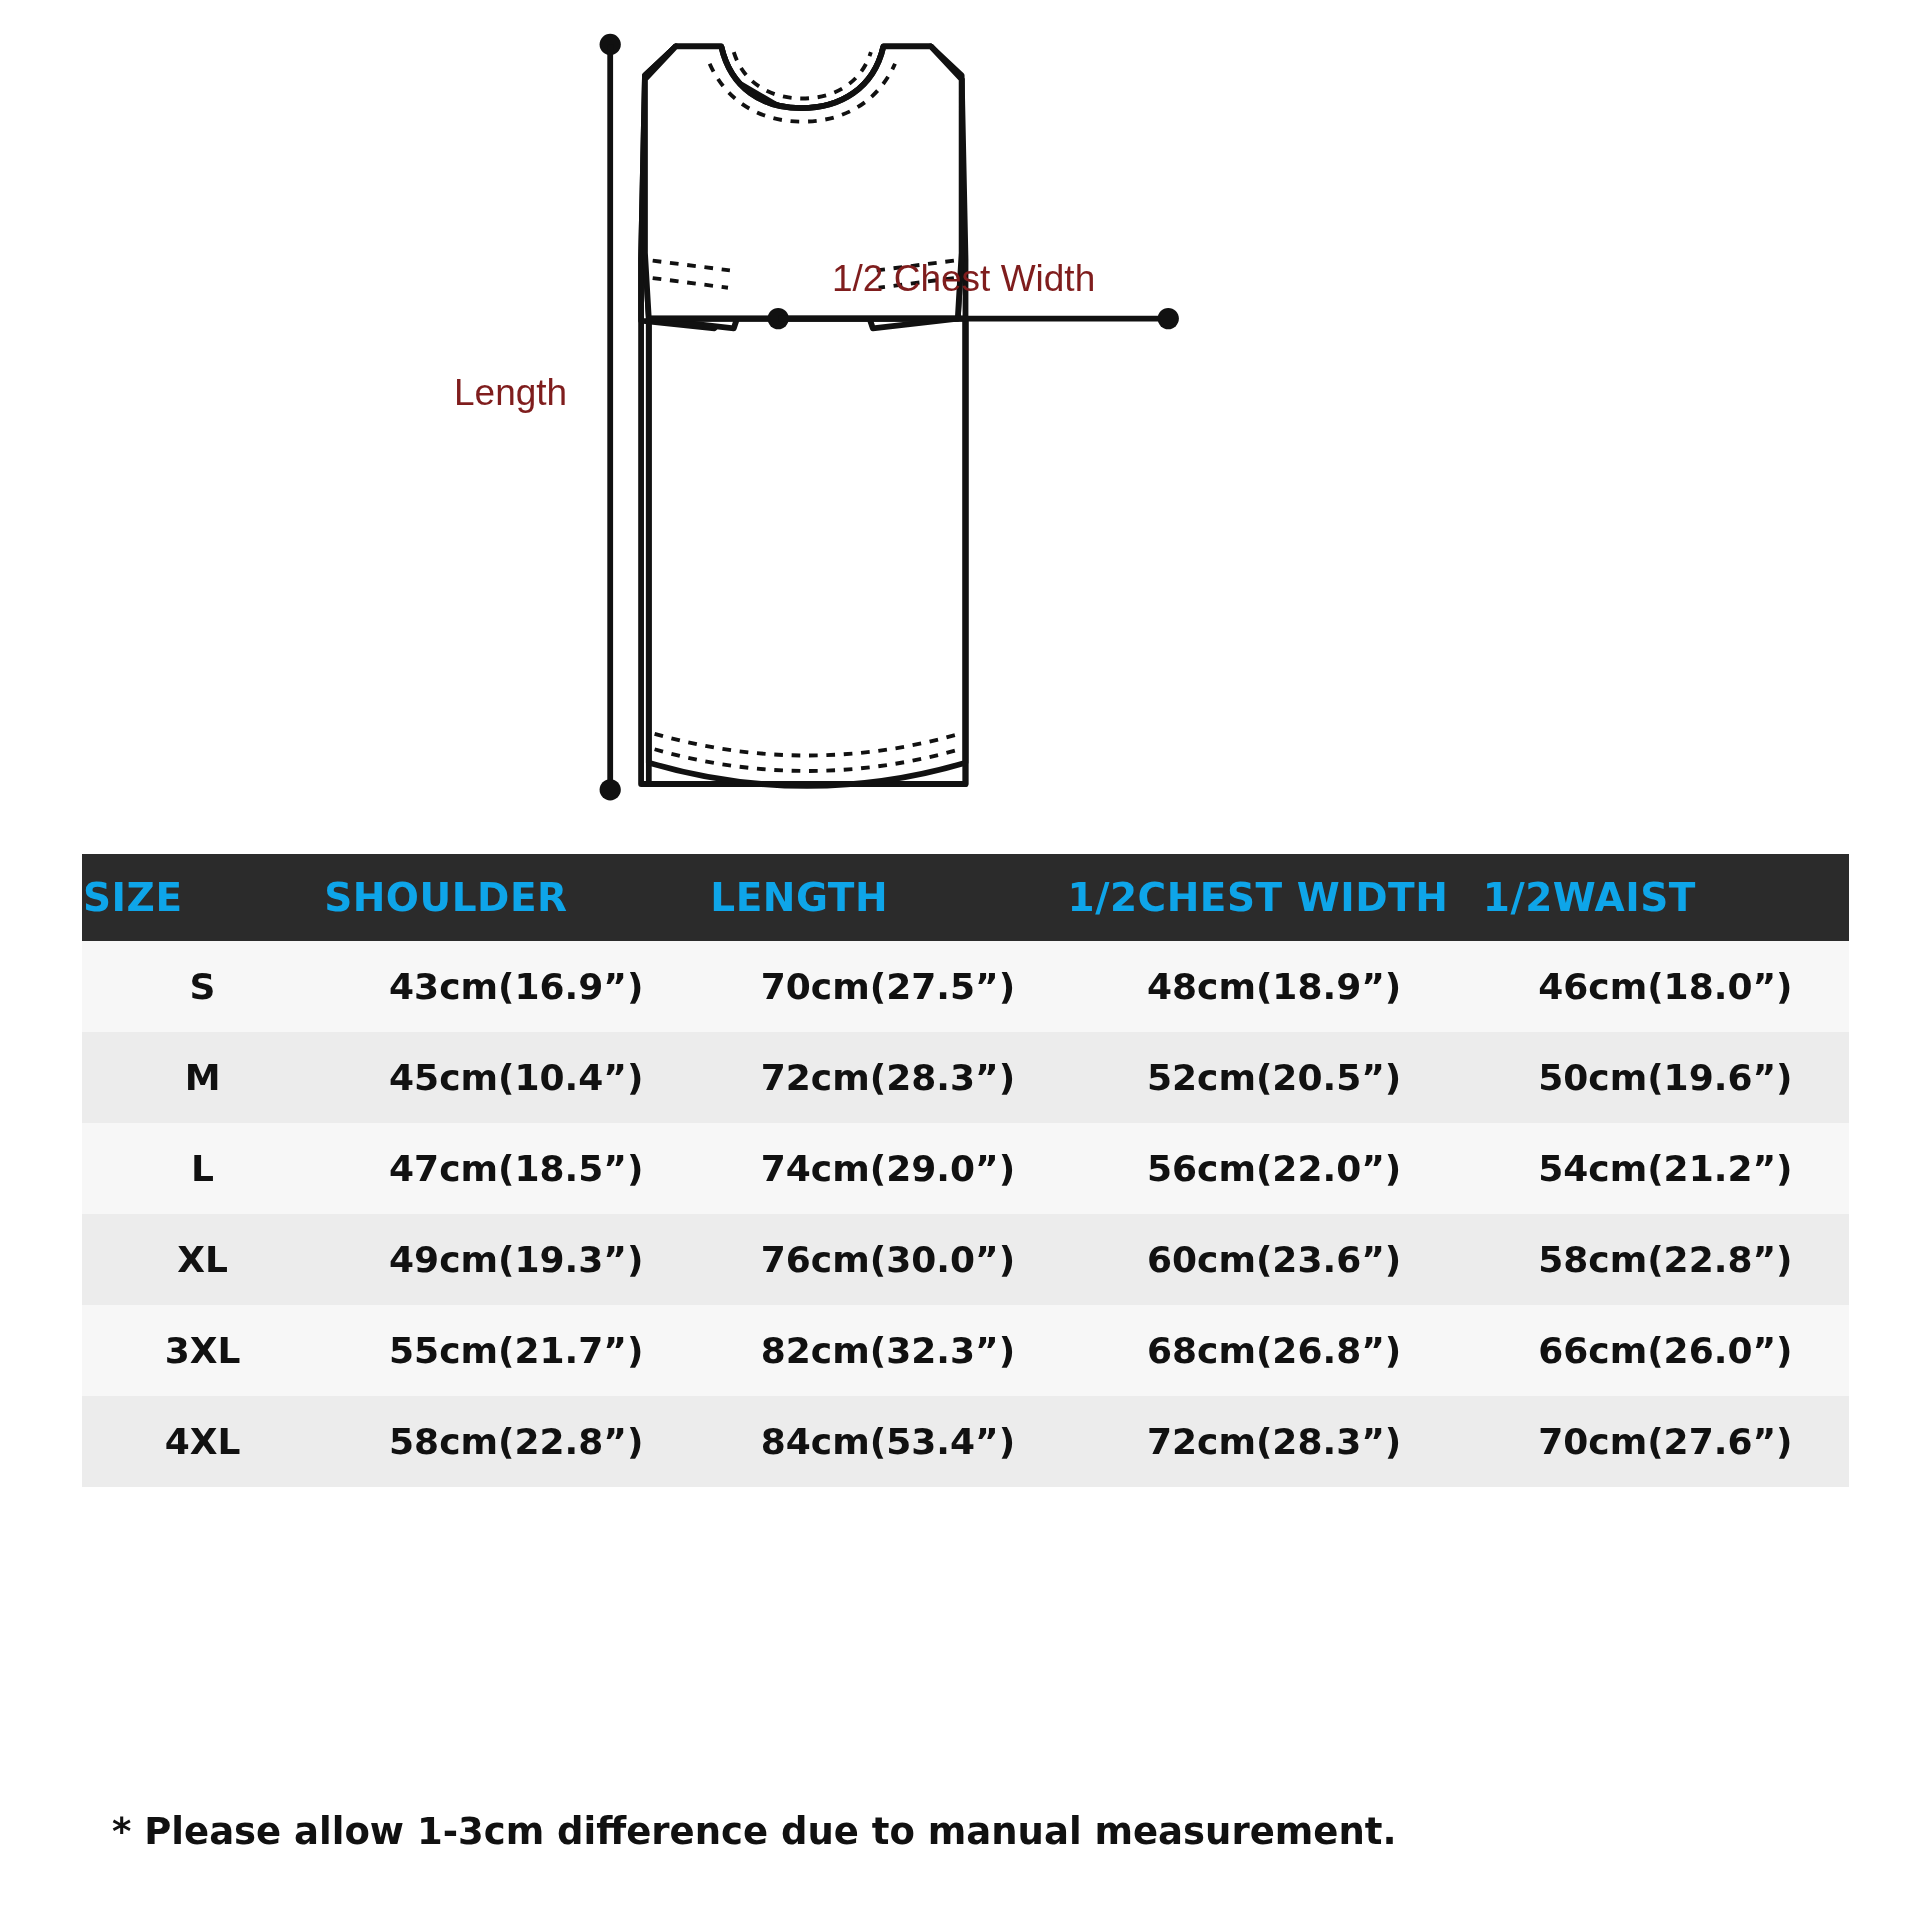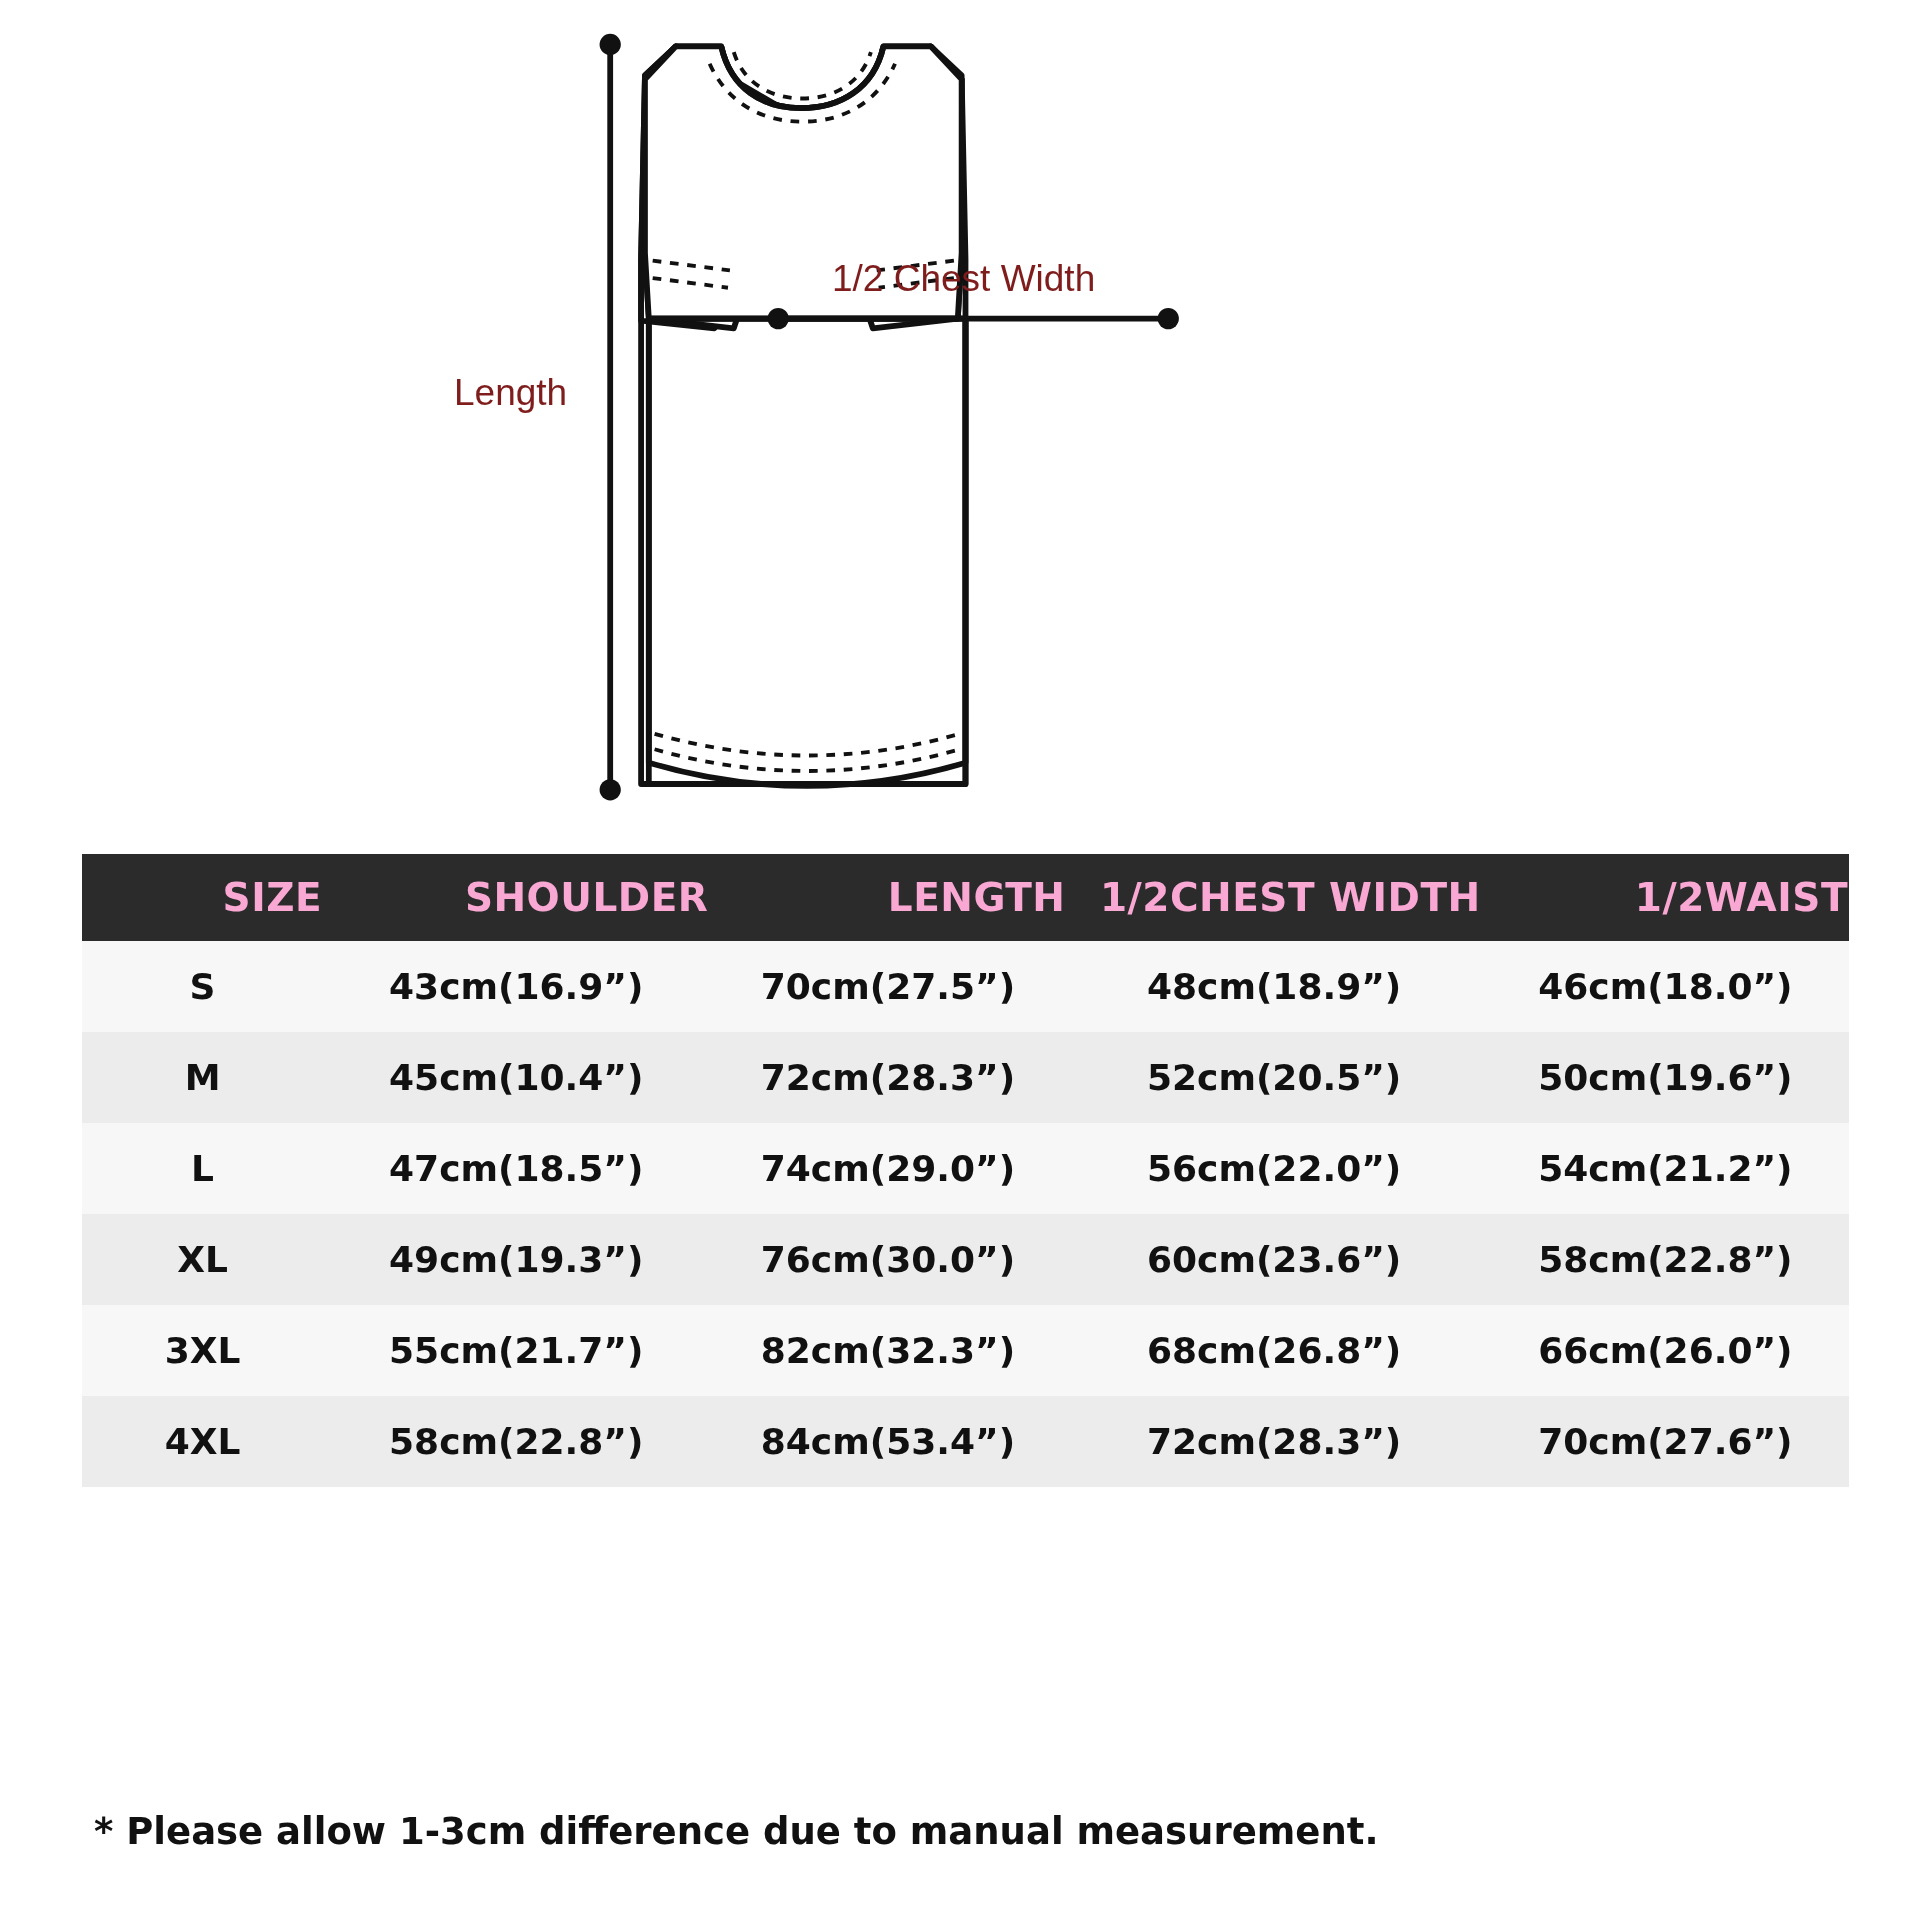--- a/index.html
+++ b/index.html
@@ -50,27 +50,27 @@
     top: 854px;
     width: 1767px;
   }
   table.size-table {
     border-collapse: collapse;
     width: 1767px;
     table-layout: fixed;
   }
   table.size-table thead th {
     background: #2b2b2b;
-    color: #f9a8d4;
+    color: #0ea5e9;
     font-family: "DejaVu Sans", sans-serif;
     font-weight: bold;
     font-size: 39px;
     letter-spacing: 0.5px;
     height: 85px;
-    text-align: right;
+    text-align: left;
     vertical-align: middle;
   }
   table.size-table tbody td {
     font-family: "DejaVu Sans", sans-serif;
     font-weight: bold;
     font-size: 36px;
     color: #111;
     height: 89px;
     text-align: center;
     vertical-align: middle;
@@ -82,21 +82,21 @@
     background: #ececec;
   }
   col.c-size { width: 241px; }
   col.c-shoulder { width: 386px; }
   col.c-length { width: 357px; }
   col.c-chest { width: 415px; }
   col.c-waist { width: 367px; }
 
   .footnote {
     position: absolute;
-    left: 94px;
+    left: 112px;
     top: 1810px;
     font-family: "DejaVu Sans", sans-serif;
     font-weight: bold;
     font-size: 37px;
     color: #111;
     white-space: nowrap;
   }
 </style>
 </head>
 <body>

